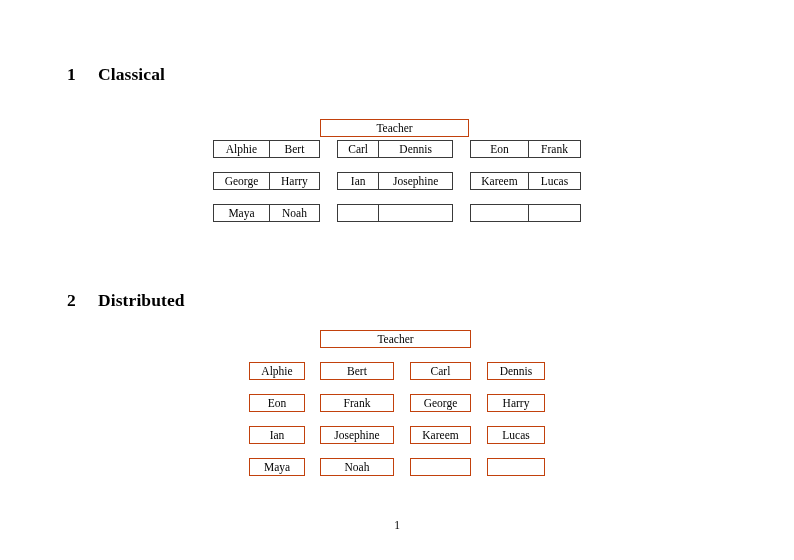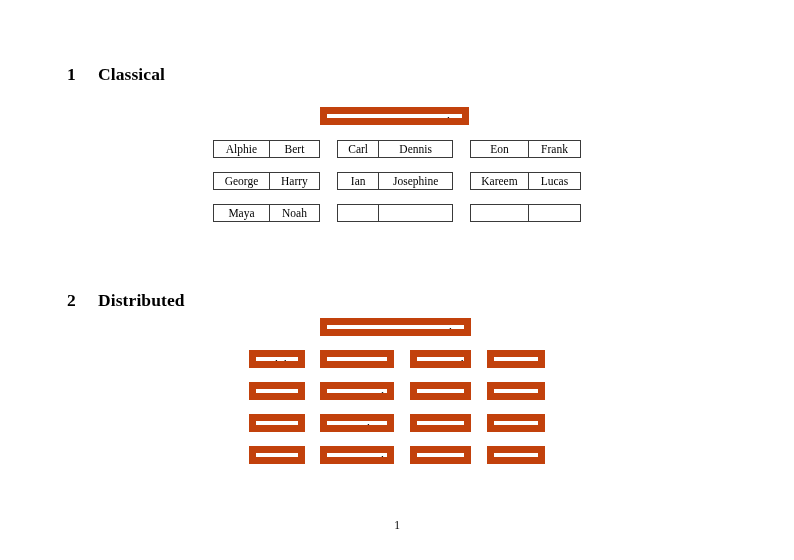--- a/index.html
+++ b/index.html
@@ -36,28 +36,29 @@
     width: 31px;
   }
 
   #heading-classical   { left: 67px; top: 64px; }
   #heading-distributed { left: 67px; top: 290px; }
 
   
   .box {
     position: absolute;
     box-sizing: border-box;
-    border: 7px solid #c2410c;
+    border: 1px solid #c2410c;
     background: #ffffff;
     height: 18px;
     line-height: 16px;
-    text-align: right;
+    text-align: center;
     font-size: 11.5px;
     white-space: nowrap;
     overflow: hidden;
+    margin-top: 12px;
   }
 
   
   .grp-row {
     position: absolute;
     box-sizing: border-box;
     border: 1px solid #3a3a3a;
     background: #ffffff;
     height: 18px;
     display: flex;

